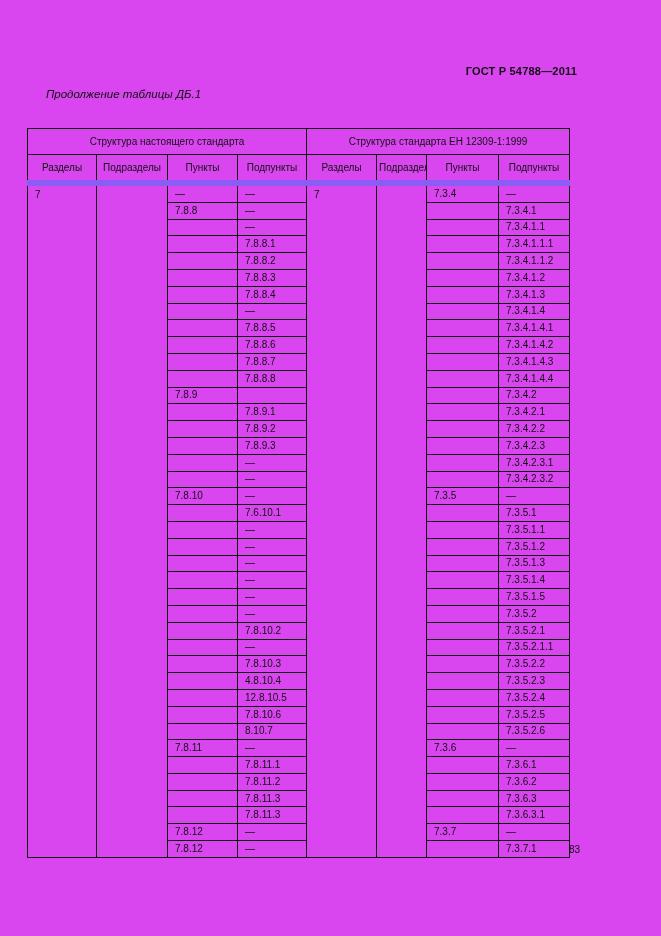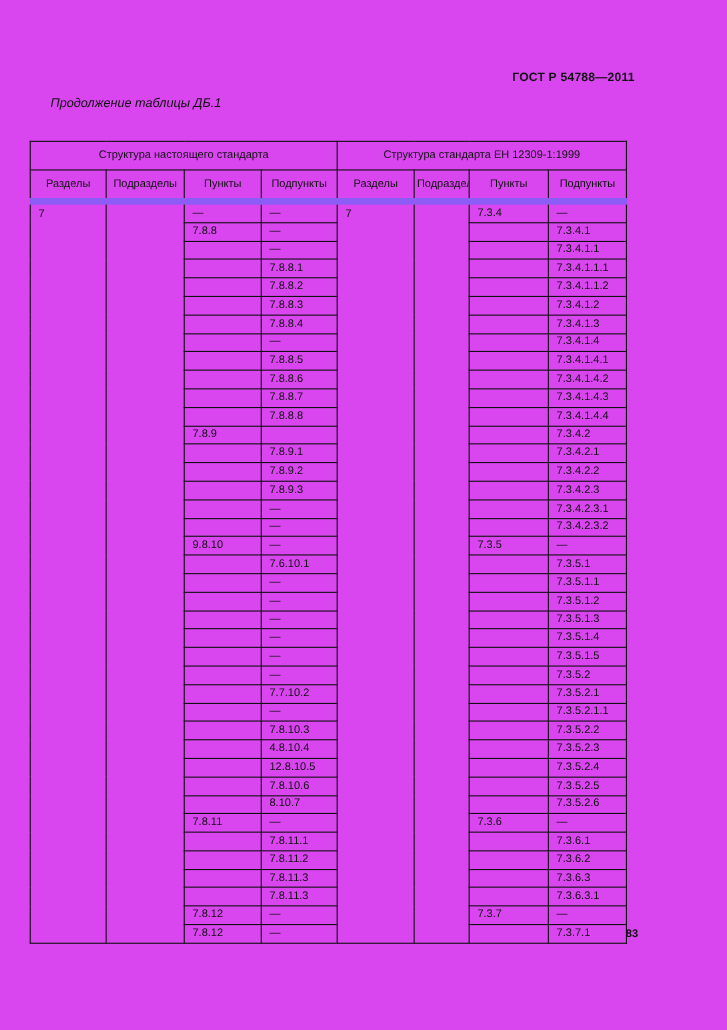--- a/index.html
+++ b/index.html
@@ -69,21 +69,20 @@
   }
   tbody td.span-cell {
     vertical-align: top;
     padding-top: 4px;
   }
   .page-number {
     position: absolute;
     top: 844px;
     right: 81px;
     font-size: 10px;
-    font-weight: bold;
   }
 </style>
 </head>
 <body>
 
 <div class="page">
 
   <div class="doc-number">ГОСТ Р 54788—2011</div>
 
   <div class="caption">Продолжение таблицы ДБ.1</div>
@@ -222,21 +221,21 @@
           <td></td>
           <td>7.3.4.2.3.1</td>
         </tr>
         <tr>
           <td></td>
           <td>—</td>
           <td></td>
           <td>7.3.4.2.3.2</td>
         </tr>
         <tr>
-          <td>9.8.10</td>
+          <td>7.8.10</td>
           <td>—</td>
           <td>7.3.5</td>
           <td>—</td>
         </tr>
         <tr>
           <td></td>
           <td>7.6.10.1</td>
           <td></td>
           <td>7.3.5.1</td>
         </tr>
@@ -271,21 +270,21 @@
           <td>7.3.5.1.5</td>
         </tr>
         <tr>
           <td></td>
           <td>—</td>
           <td></td>
           <td>7.3.5.2</td>
         </tr>
         <tr>
           <td></td>
-          <td>7.7.10.2</td>
+          <td>7.8.10.2</td>
           <td></td>
           <td>7.3.5.2.1</td>
         </tr>
         <tr>
           <td></td>
           <td>—</td>
           <td></td>
           <td>7.3.5.2.1.1</td>
         </tr>
         <tr>

